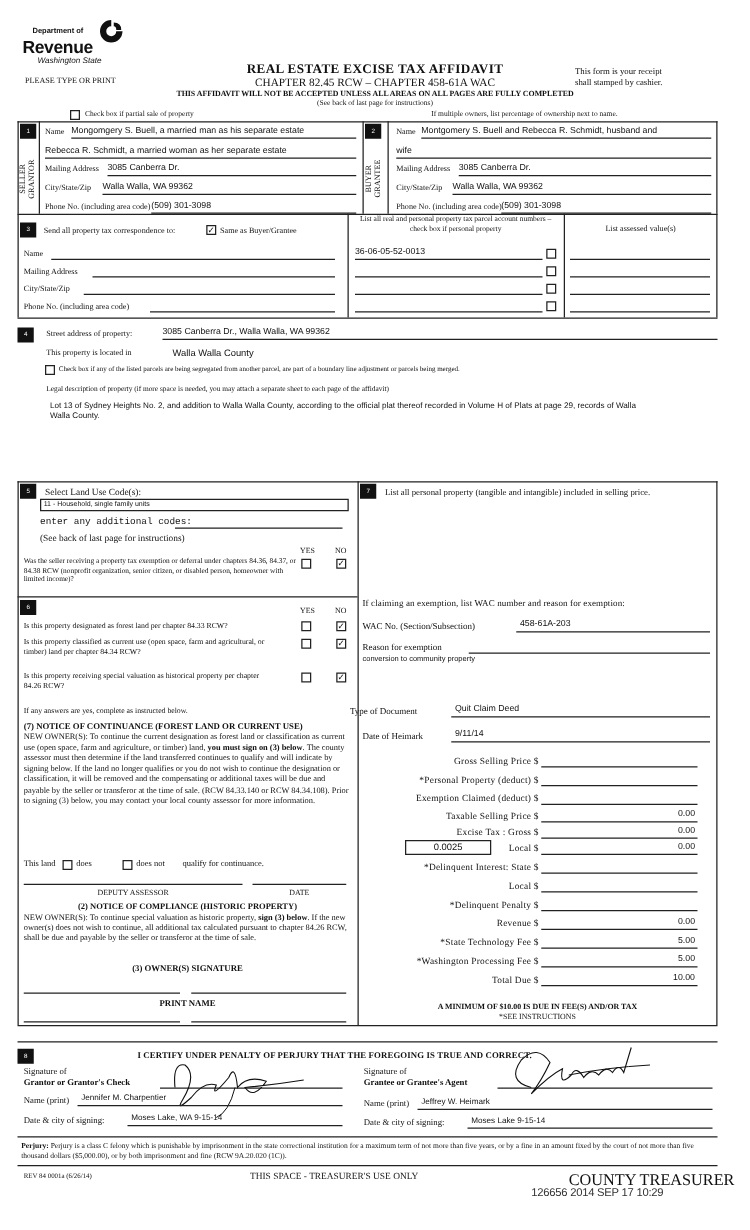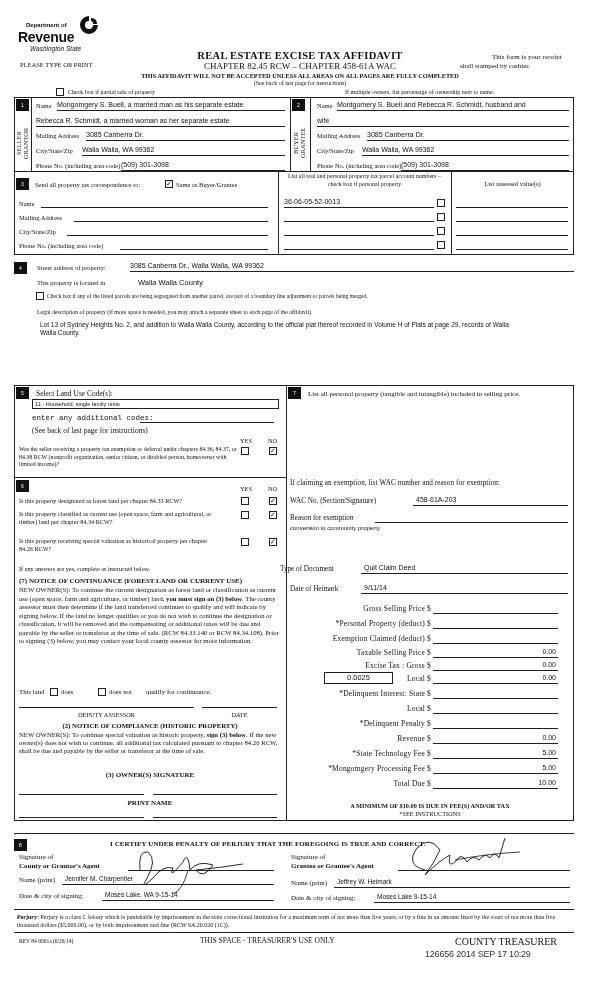--- a/index.html
+++ b/index.html
@@ -32,21 +32,21 @@
   <div class="abs sans" style="left:12px;top:31px;font-size:6.5px;font-style:italic;">Washington State</div>
   <svg class="abs" style="left:60px;top:0px;" width="22" height="22" viewBox="0 0 22 22">
     <path d="M11 2 A9 9 0 1 0 20 11 L15 11 A4 4 0 1 1 11 7 Z" fill="#111"></path>
     <path d="M13 4 Q19 4 19 10 L15 10 Q15 7 13 7 Z" fill="#111"></path>
   </svg>
 </div>
 
 <div class="abs" style="left:20px;top:61px;font-size:6.5px;">PLEASE TYPE OR PRINT</div>
 <div class="abs" style="left:150px;top:50px;width:300px;text-align:center;font-size:10.5px;font-weight:bold;letter-spacing:0.3px;">REAL ESTATE EXCISE TAX AFFIDAVIT</div>
 <div class="abs" style="left:150px;top:61px;width:300px;text-align:center;font-size:9px;">CHAPTER 82.45 RCW – CHAPTER 458-61A WAC</div>
-<div class="abs" style="left:460px;top:53px;font-size:7px;margin-left:32px;">This form is your receipt</div>
+<div class="abs" style="left:460px;top:53px;font-size:7px;">This form is your receipt</div>
 <div class="abs" style="left:460px;top:62px;font-size:7px;">shall stamped by cashier.</div>
 <div class="abs" style="left:0;top:72px;width:600px;text-align:center;font-size:6.3px;font-weight:bold;">THIS AFFIDAVIT WILL NOT BE ACCEPTED UNLESS ALL AREAS ON ALL PAGES ARE FULLY COMPLETED</div>
 <div class="abs" style="left:0;top:80px;width:600px;text-align:center;font-size:6px;">(See back of last page for instructions)</div>
 <div class="cb" style="left:56px;top:88px;"></div>
 <div class="abs" style="left:68px;top:89px;font-size:6px;">Check box if partial sale of property</div>
 <div class="abs" style="left:345px;top:89px;font-size:6px;">If multiple owners, list percentage of ownership next to name.</div>
 
 <div class="hline" style="left:14px;top:97px;width:560px;"></div>
 <div class="vline" style="left:14px;top:97px;height:74px;"></div>
 <div class="vline" style="left:573px;top:97px;height:74px;"></div>
@@ -187,21 +187,21 @@
 <div class="line" style="left:153px;top:787px;width:124px;height:8px;"></div>
 <div class="abs" style="left:19px;top:799px;width:262px;text-align:center;font-size:7px;font-weight:bold;">PRINT NAME</div>
 <div class="line" style="left:19px;top:812px;width:125px;height:6px;"></div>
 <div class="line" style="left:153px;top:812px;width:124px;height:6px;"></div>
 
 <div class="badge" style="left:288px;top:387px;">7</div>
 <div class="abs" style="left:303px;top:389px;width:262px;font-size:7px;line-height:11px;text-indent:5px;">List all personal property (tangible and intangible) included in selling price.</div>
 <div class="abs" style="left:300px;top:412px;width:265px;height:60px;"></div>
 
 <div class="abs" style="left:290px;top:479px;font-size:7.2px;letter-spacing:0.1px;">If claiming an exemption, list WAC number and reason for exemption:</div>
-<div class="abs" style="left:290px;top:497px;font-size:7.2px;">WAC No. (Section/Signature)</div>
+<div class="abs" style="left:290px;top:497px;font-size:7.2px;">WAC No. (Section/Subsection)</div>
 <div class="line fill" style="left:413px;top:496px;width:155px;height:10px;padding-left:3px;">458-61A-203</div>
 <div class="abs" style="left:290px;top:514px;font-size:7.2px;">Reason for exemption</div>
 <div class="line" style="left:375px;top:513px;width:193px;height:10px;"></div>
 <div class="abs fill" style="left:290px;top:525px;font-size:6px;">conversion to community property</div>
 
 <div class="abs" style="left:280px;top:565px;font-size:7.2px;">Type of Document</div>
 <div class="line fill" style="left:361px;top:564px;width:207px;height:10px;padding-left:3px;">Quit Claim Deed</div>
 <div class="abs" style="left:290px;top:585px;font-size:7.2px;">Date of Heimark</div>
 <div class="line fill" style="left:361px;top:584px;width:207px;height:10px;padding-left:3px;">9/11/14</div>
 
@@ -255,40 +255,40 @@
     <span class="ml">Revenue</span>
     <span class="ms">$</span>
     <span class="mv">0.00</span>
   </div>
 <div class="money-row" style="top:749px;">
     <span class="ml">*State Technology Fee</span>
     <span class="ms">$</span>
     <span class="mv">5.00</span>
   </div>
 <div class="money-row" style="top:764px;">
-    <span class="ml">*Mongomgery Processing Fee</span>
+    <span class="ml">*Washington Processing Fee</span>
     <span class="ms">$</span>
     <span class="mv">5.00</span>
   </div>
 <div class="money-row" style="top:779px;">
     <span class="ml">Total Due</span>
     <span class="ms">$</span>
     <span class="mv">10.00</span>
   </div>
 
 <div class="abs" style="left:290px;top:802px;width:280px;text-align:center;font-size:6.3px;font-weight:bold;">A MINIMUM OF $10.00 IS DUE IN FEE(S) AND/OR TAX</div>
 <div class="abs" style="left:290px;top:810px;width:280px;text-align:center;font-size:6.3px;">*SEE INSTRUCTIONS</div>
 
 <div class="hline" style="left:14px;top:820px;width:560px;"></div>
 <div class="hline" style="left:14px;top:833px;width:560px;"></div>
 <div class="badge" style="left:14px;top:839px;">8</div>
 <div class="abs" style="left:110px;top:840px;font-size:7px;font-weight:bold;letter-spacing:0.1px;">I CERTIFY UNDER PENALTY OF PERJURY THAT THE FOREGOING IS TRUE AND CORRECT.</div>
 
 <div class="abs" style="left:19px;top:853px;font-size:7px;">Signature of</div>
-<div class="abs" style="left:19px;top:862px;font-size:7px;font-weight:bold;">County or Grantor's Agent</div>
+<div class="abs" style="left:19px;top:862px;font-size:7px;font-weight:bold;">Grantor or Grantor's Check</div>
 <div class="line" style="left:128px;top:861px;width:146px;height:10px;"></div>
 <svg class="sig" style="left:128px;top:840px;" width="120" height="55" viewBox="0 0 120 55">
   <path d="M12 30 Q10 10 20 12 Q30 20 18 40 Q12 50 25 38 Q35 25 45 28 Q40 40 55 22 Q60 10 62 30 Q70 20 85 25 Q75 40 68 30 Q90 28 115 24" fill="none" stroke="#111" stroke-width="0.9"></path>
   <path d="M60 30 Q55 50 45 54" fill="none" stroke="#111" stroke-width="0.8"></path>
 </svg>
 <div class="abs" style="left:19px;top:876px;font-size:7px;">Name (print)</div>
 <div class="line fill" style="left:62px;top:875px;width:212px;height:10px;padding-left:3px;font-size:6.5px;">Jennifer M. Charpentier</div>
 <div class="abs" style="left:19px;top:892px;font-size:7px;">Date &amp; city of signing:</div>
 <div class="line fill" style="left:102px;top:891px;width:172px;height:10px;padding-left:3px;font-size:6.5px;">Moses Lake, WA 9-15-14</div>
 
@@ -305,14 +305,14 @@
 <div class="line fill" style="left:374px;top:893px;width:196px;height:10px;padding-left:3px;font-size:6.5px;">Moses Lake 9-15-14</div>
 
 <div class="hline" style="left:14px;top:909px;width:560px;"></div>
 <div class="abs" style="left:17px;top:913px;width:560px;font-size:6px;line-height:8px;">
   <b>Perjury:</b>
   <span>Perjury is a class C felony which is punishable by imprisonment in the state correctional institution for a maximum term of not more than five years, or by a fine in an amount fixed by the court of not more than five thousand dollars ($5,000.00), or by both imprisonment and fine (RCW 9A.20.020 (1C)).</span>
 </div>
 <div class="hline" style="left:14px;top:932px;width:560px;"></div>
 <div class="abs" style="left:19px;top:938px;font-size:5.5px;">REV 84 0001a (6/26/14)</div>
 <div class="abs" style="left:200px;top:936px;font-size:7.5px;">THIS SPACE - TREASURER'S USE ONLY</div>
-<div class="abs" style="left:455px;top:936px;font-size:10px;">COUNTY TREASURER</div>
+<div class="abs" style="left:455px;top:936px;font-size:13px;">COUNTY TREASURER</div>
 <div class="abs sans" style="left:425px;top:949px;font-size:9px;color:#333;letter-spacing:-0.2px;">126656 2014 SEP 17 10:29</div>
 
 </body></html>

